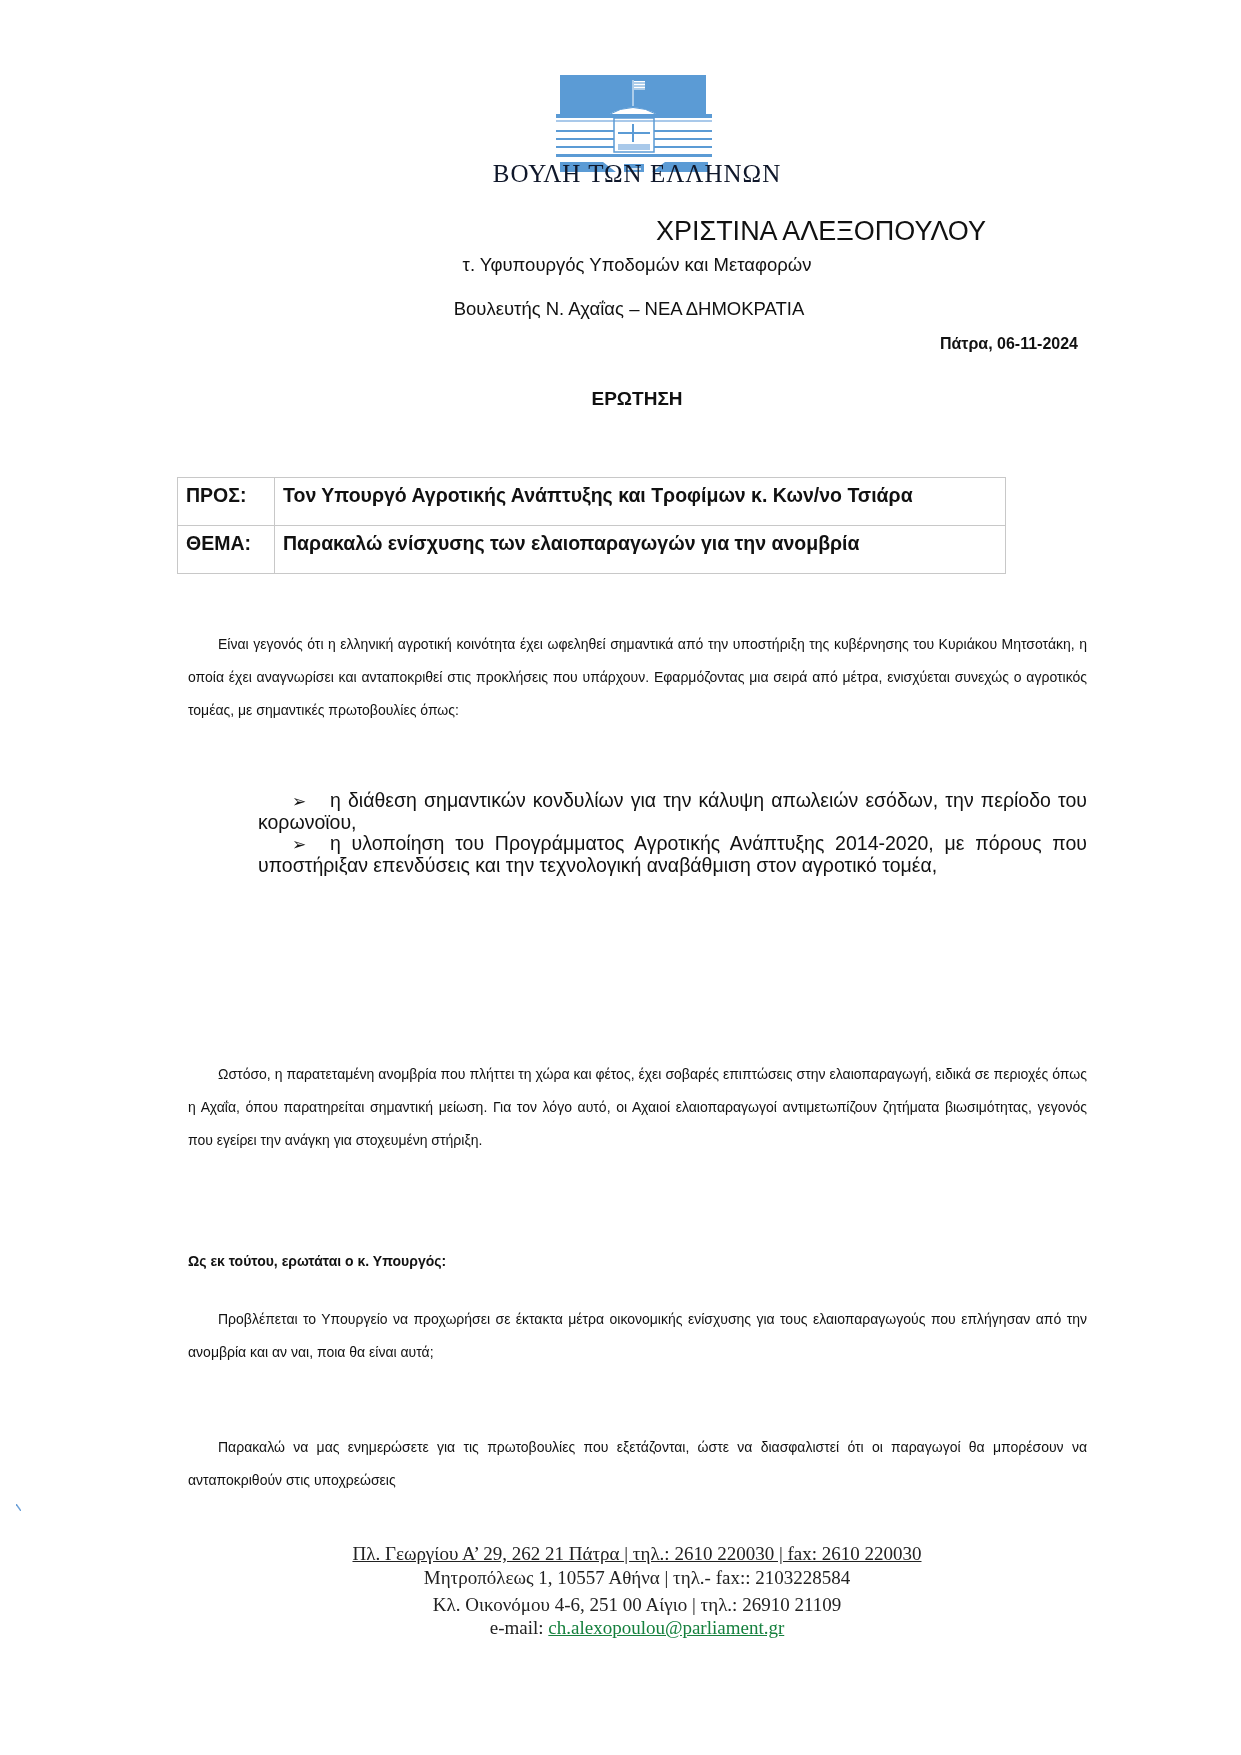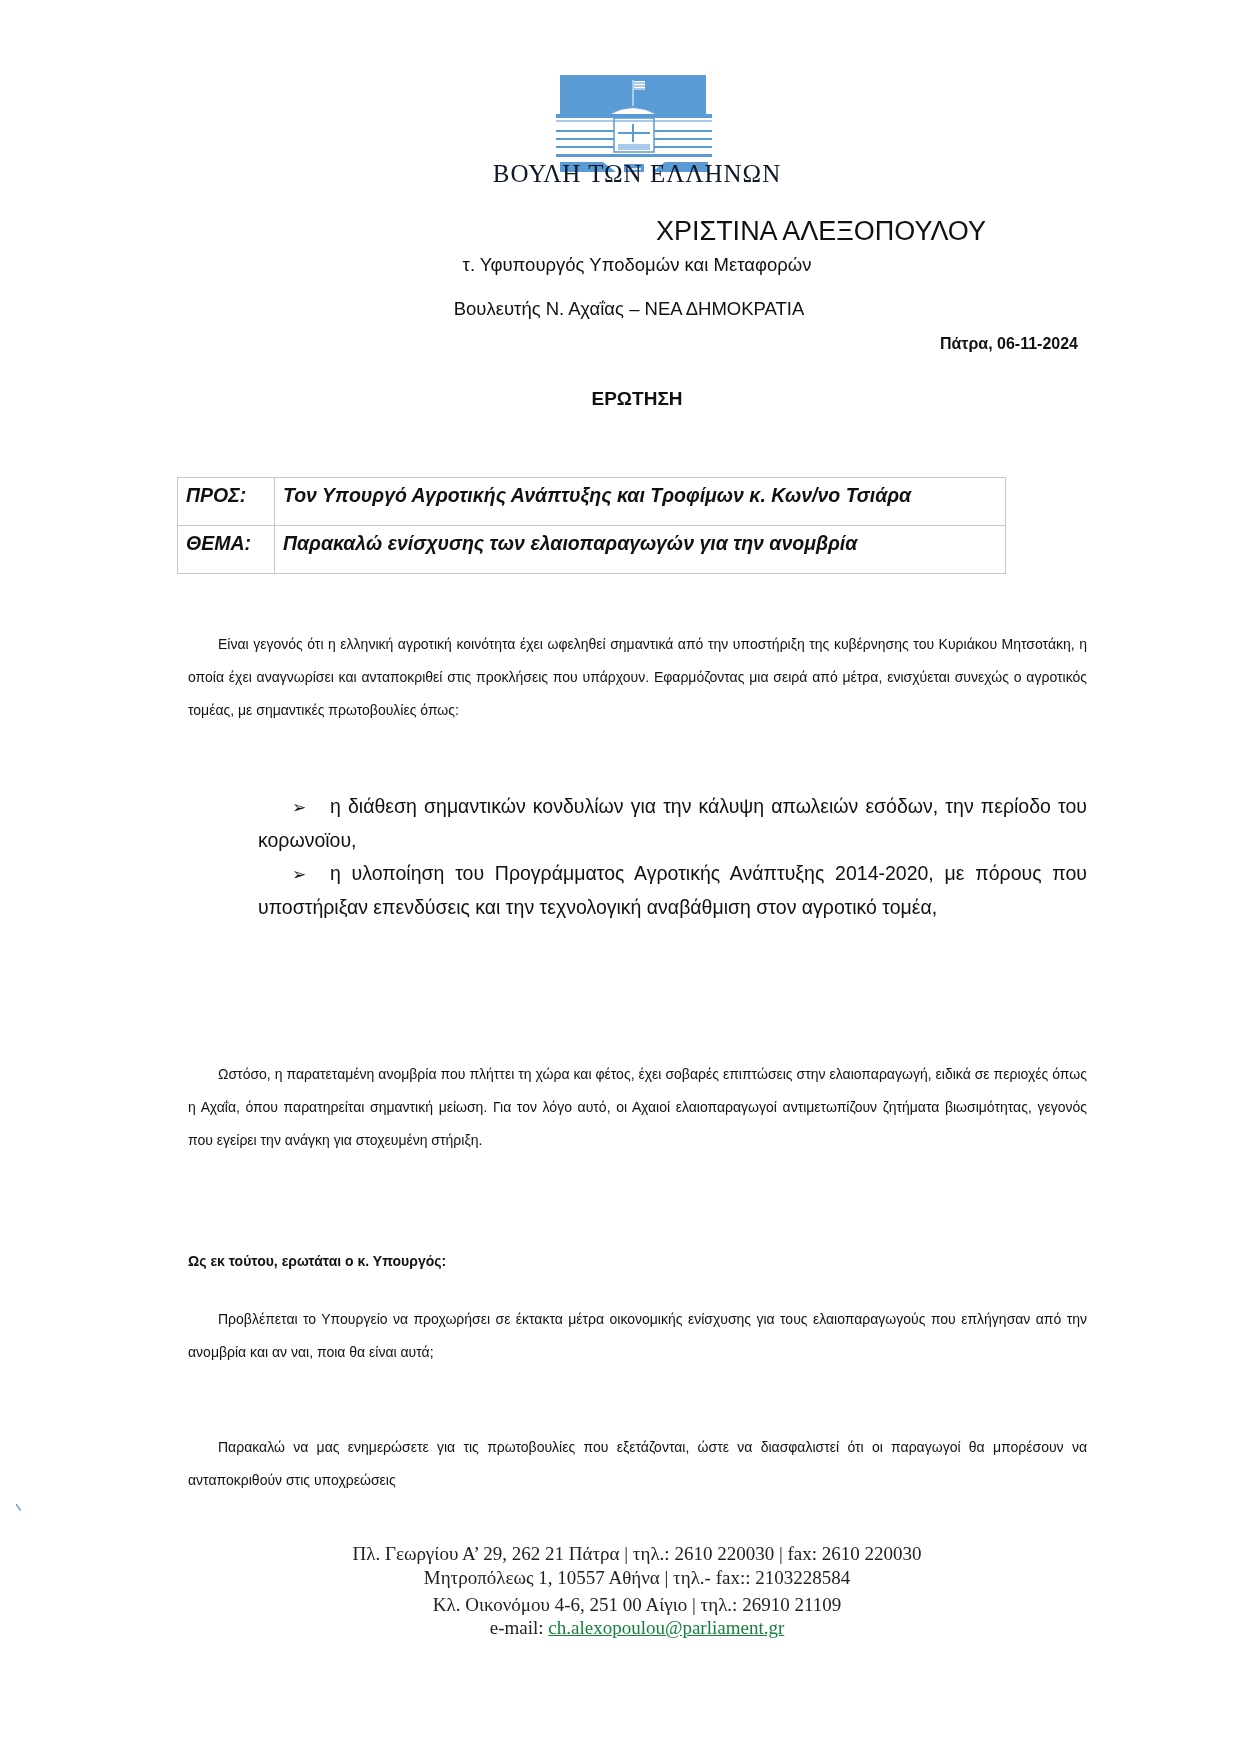--- a/index.html
+++ b/index.html
@@ -13,28 +13,28 @@
                font-family: "Liberation Serif", serif; font-size: 25px; letter-spacing: 1px; color: #0f172a; }
 
   
   #name { left: 312px; top: 216px; width: 674px; text-align: right; font-weight: normal; font-size: 27px; }
   #role { left: 300px; top: 254px; width: 674px; text-align: center; font-size: 18.5px; }
   #constituency { left: 292px; top: 281px; width: 674px; text-align: center; font-size: 18.5px; margin-top: 17px; }
   #date { right: 163px; top: 335px; font-weight: bold; font-size: 16px; }
   #doc-type { left: 300px; top: 388px; width: 674px; text-align: center; font-weight: bold; font-size: 19px; }
 
   
-  #meta-table { left: 177px; top: 477px; width: 829px; border-collapse: collapse; font-size: 19.5px; font-weight: bold; font-style: italic; }
+  #meta-table { left: 177px; top: 477px; width: 829px; border-collapse: collapse; font-size: 19.5px; font-weight: bold; }
   #meta-table td { border: 1px solid #c8c8c8; height: 48px; padding: 0 8px; vertical-align: top; padding-top: 6px; box-sizing: border-box; }
   #meta-table td.lbl { width: 97px; }
 
   
   .para { left: 188px; width: 899px; font-size: 14px; line-height: 33px; text-align: justify; }
   .para .indent { display: inline-block; width: 30px; }
-  .bullets { left: 258px; width: 829px; font-size: 19.5px; line-height: 33px; text-align: justify; }
+  .bullets { left: 258px; width: 829px; font-size: 19.5px; line-height: 21px; text-align: justify; }
   .bullets .bullet-item { text-indent: 34px; margin: 0; }
   .bullet-glyph { display: inline-block; width: 38px; text-indent: 0; font-size: 17px; }
   .bold { font-weight: bold; }
 
   
   .foot { left: 200px; width: 874px; text-align: center; font-family: "Liberation Serif", serif; font-size: 19px; color: #222; }
   .foot a { color: #15803d; text-decoration: underline; }
   #tick { left: 16px; top: 1504px; width: 5px; height: 7px; }
 </style>
 </head>
@@ -115,18 +115,18 @@
 </div>
 
 <div class="abs para" style="top:1431px;">
   <span class="indent"></span><span>Παρακαλώ να μας ενημερώσετε για τις πρωτοβουλίες που εξετάζονται, ώστε να διασφαλιστεί ότι οι παραγωγοί θα μπορέσουν να ανταποκριθούν στις υποχρεώσεις</span>
 </div>
 
 <svg id="tick" class="abs" viewBox="0 0 5 7">
   <line x1="0" y1="0" x2="5" y2="7" stroke="#6a9fd8" stroke-width="1.5"></line>
 </svg>
 
-<div class="abs foot" style="top:1543px;">Πλ. Γεωργίου Α’ 29, 262 21 Πάτρα | τηλ.: 2610 220030 | fax: 2610 220030</div>
+<div class="abs foot" style="top:1543px;text-decoration:underline;">Πλ. Γεωργίου Α’ 29, 262 21 Πάτρα | τηλ.: 2610 220030 | fax: 2610 220030</div>
 <div class="abs foot" style="top:1567px;">Μητροπόλεως 1, 10557 Αθήνα | τηλ.- fax:: 2103228584</div>
 <div class="abs foot" style="top:1594px;">Κλ. Οικονόμου 4-6, 251 00 Αίγιο | τηλ.: 26910 21109</div>
 <div class="abs foot" style="top:1617px;">
   <span>e-mail: </span><a>ch.alexopoulou@parliament.gr</a>
 </div>
 
 </body></html>

